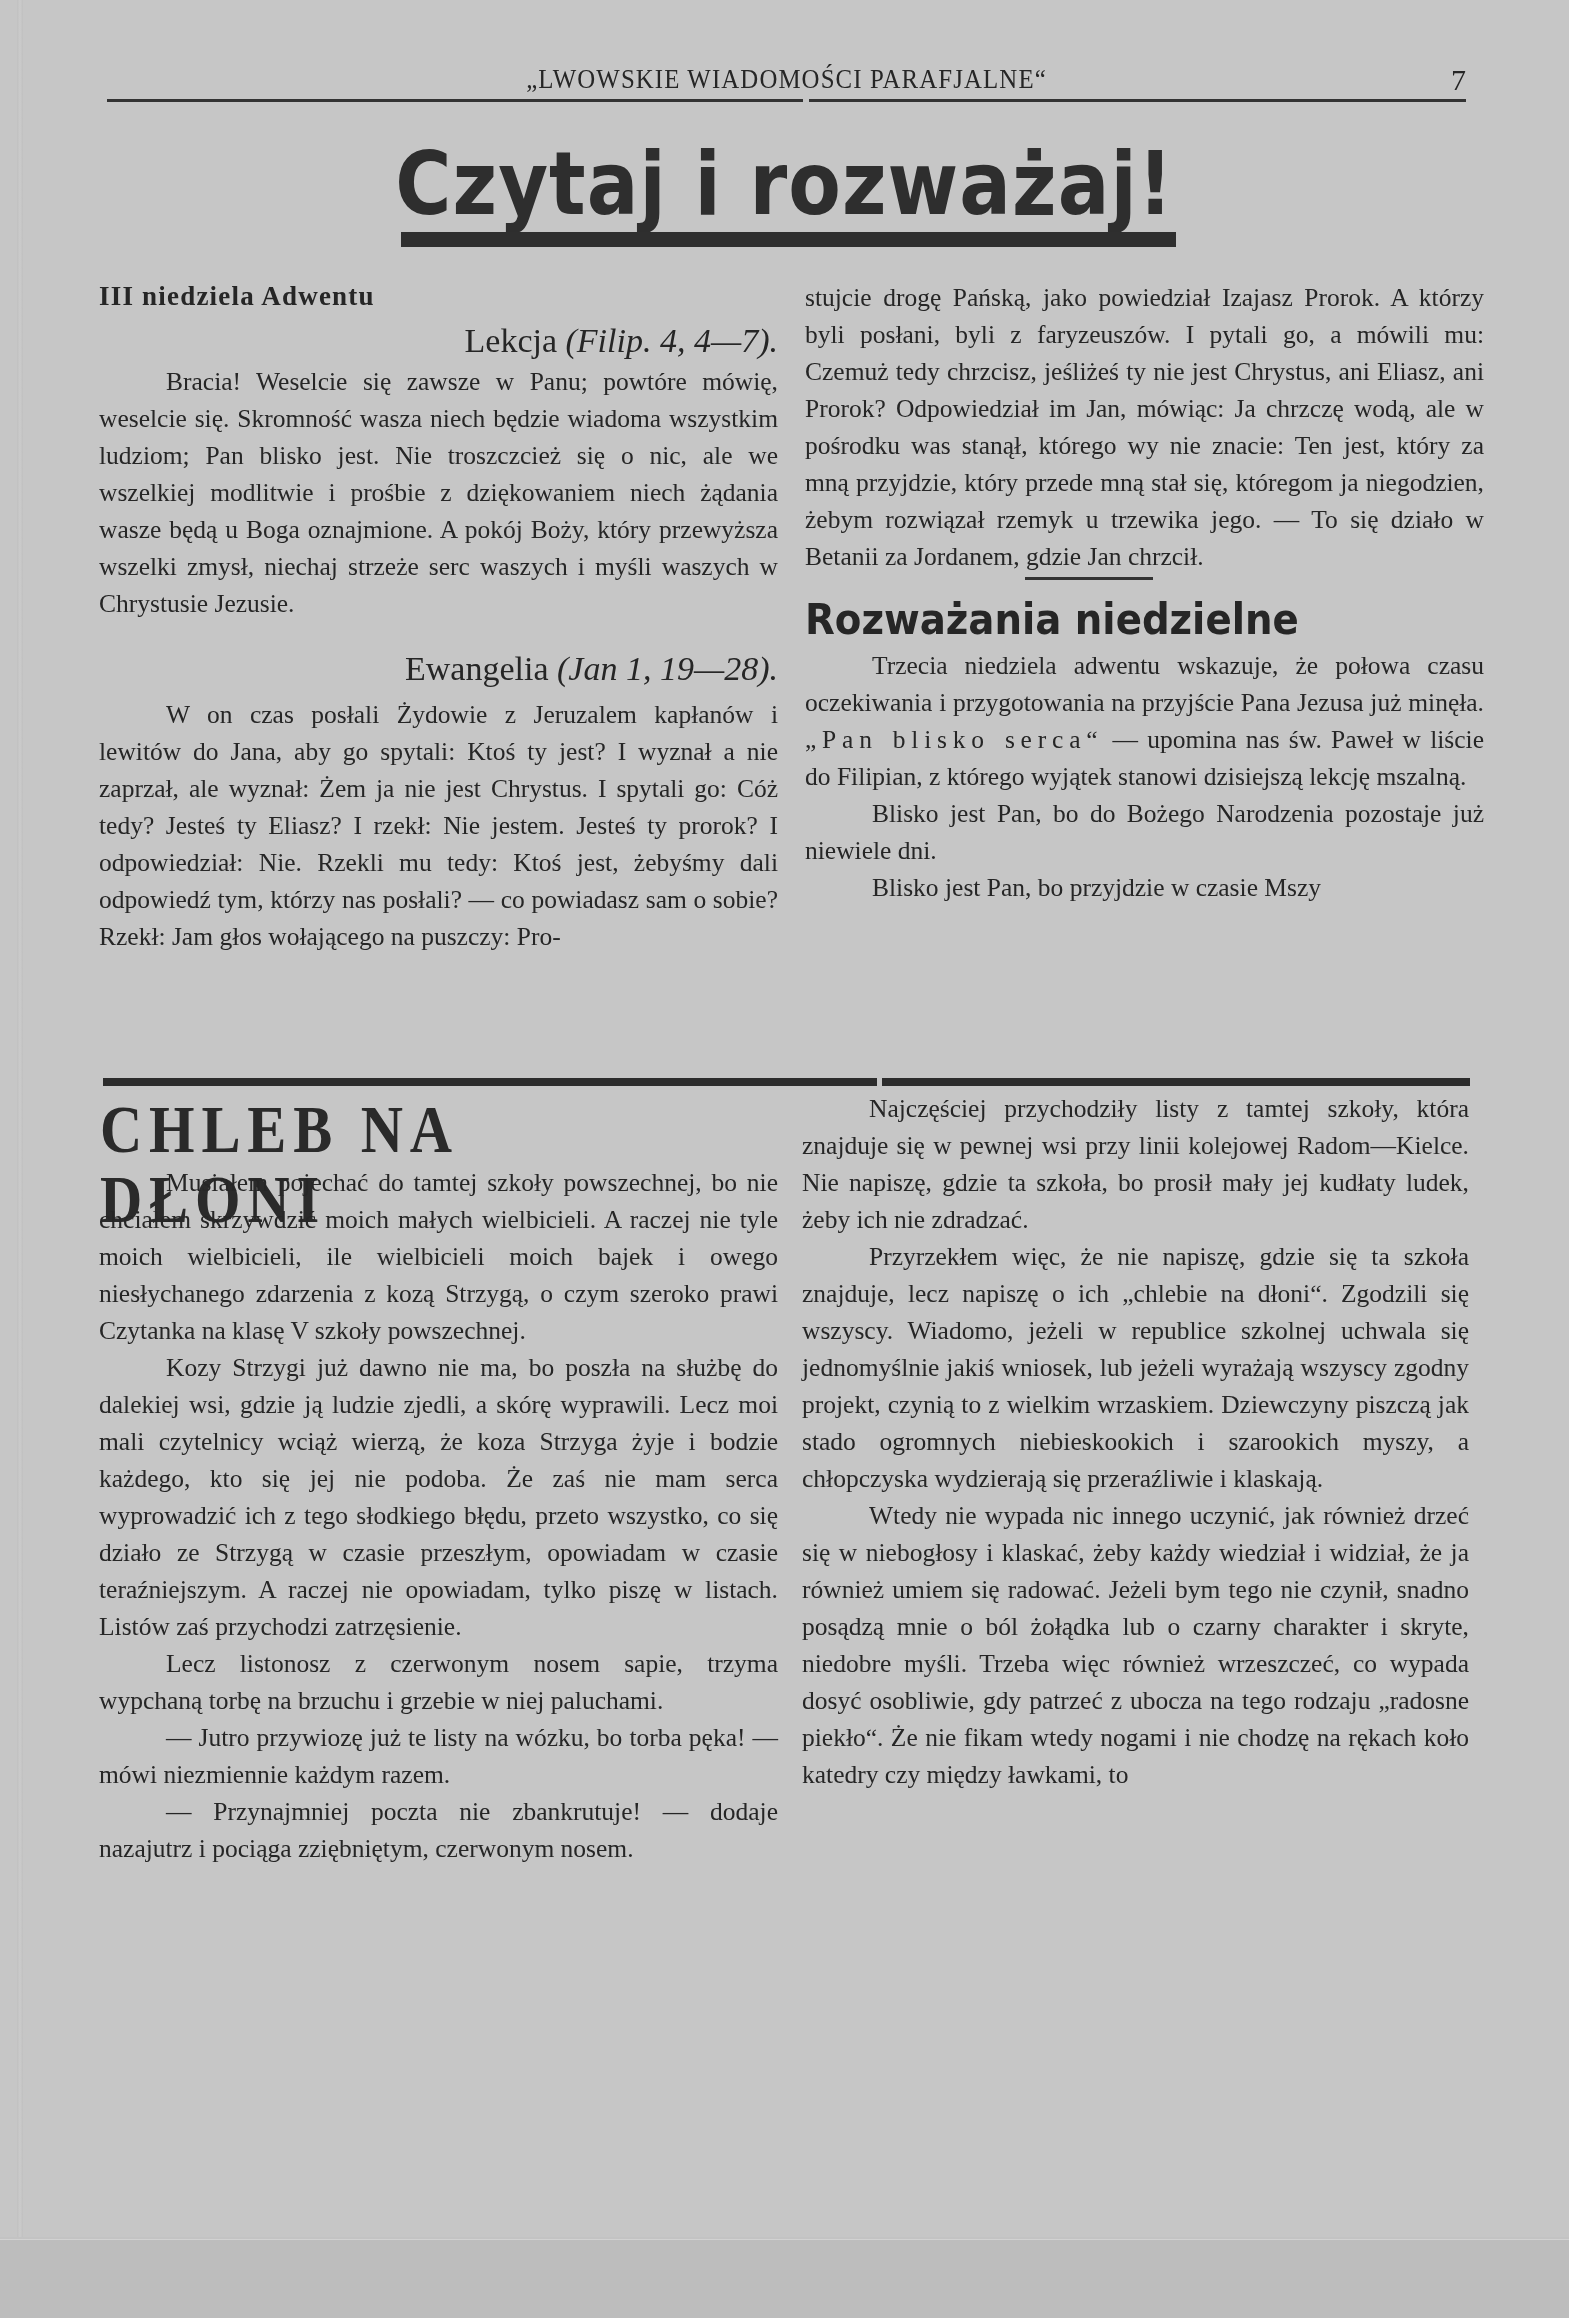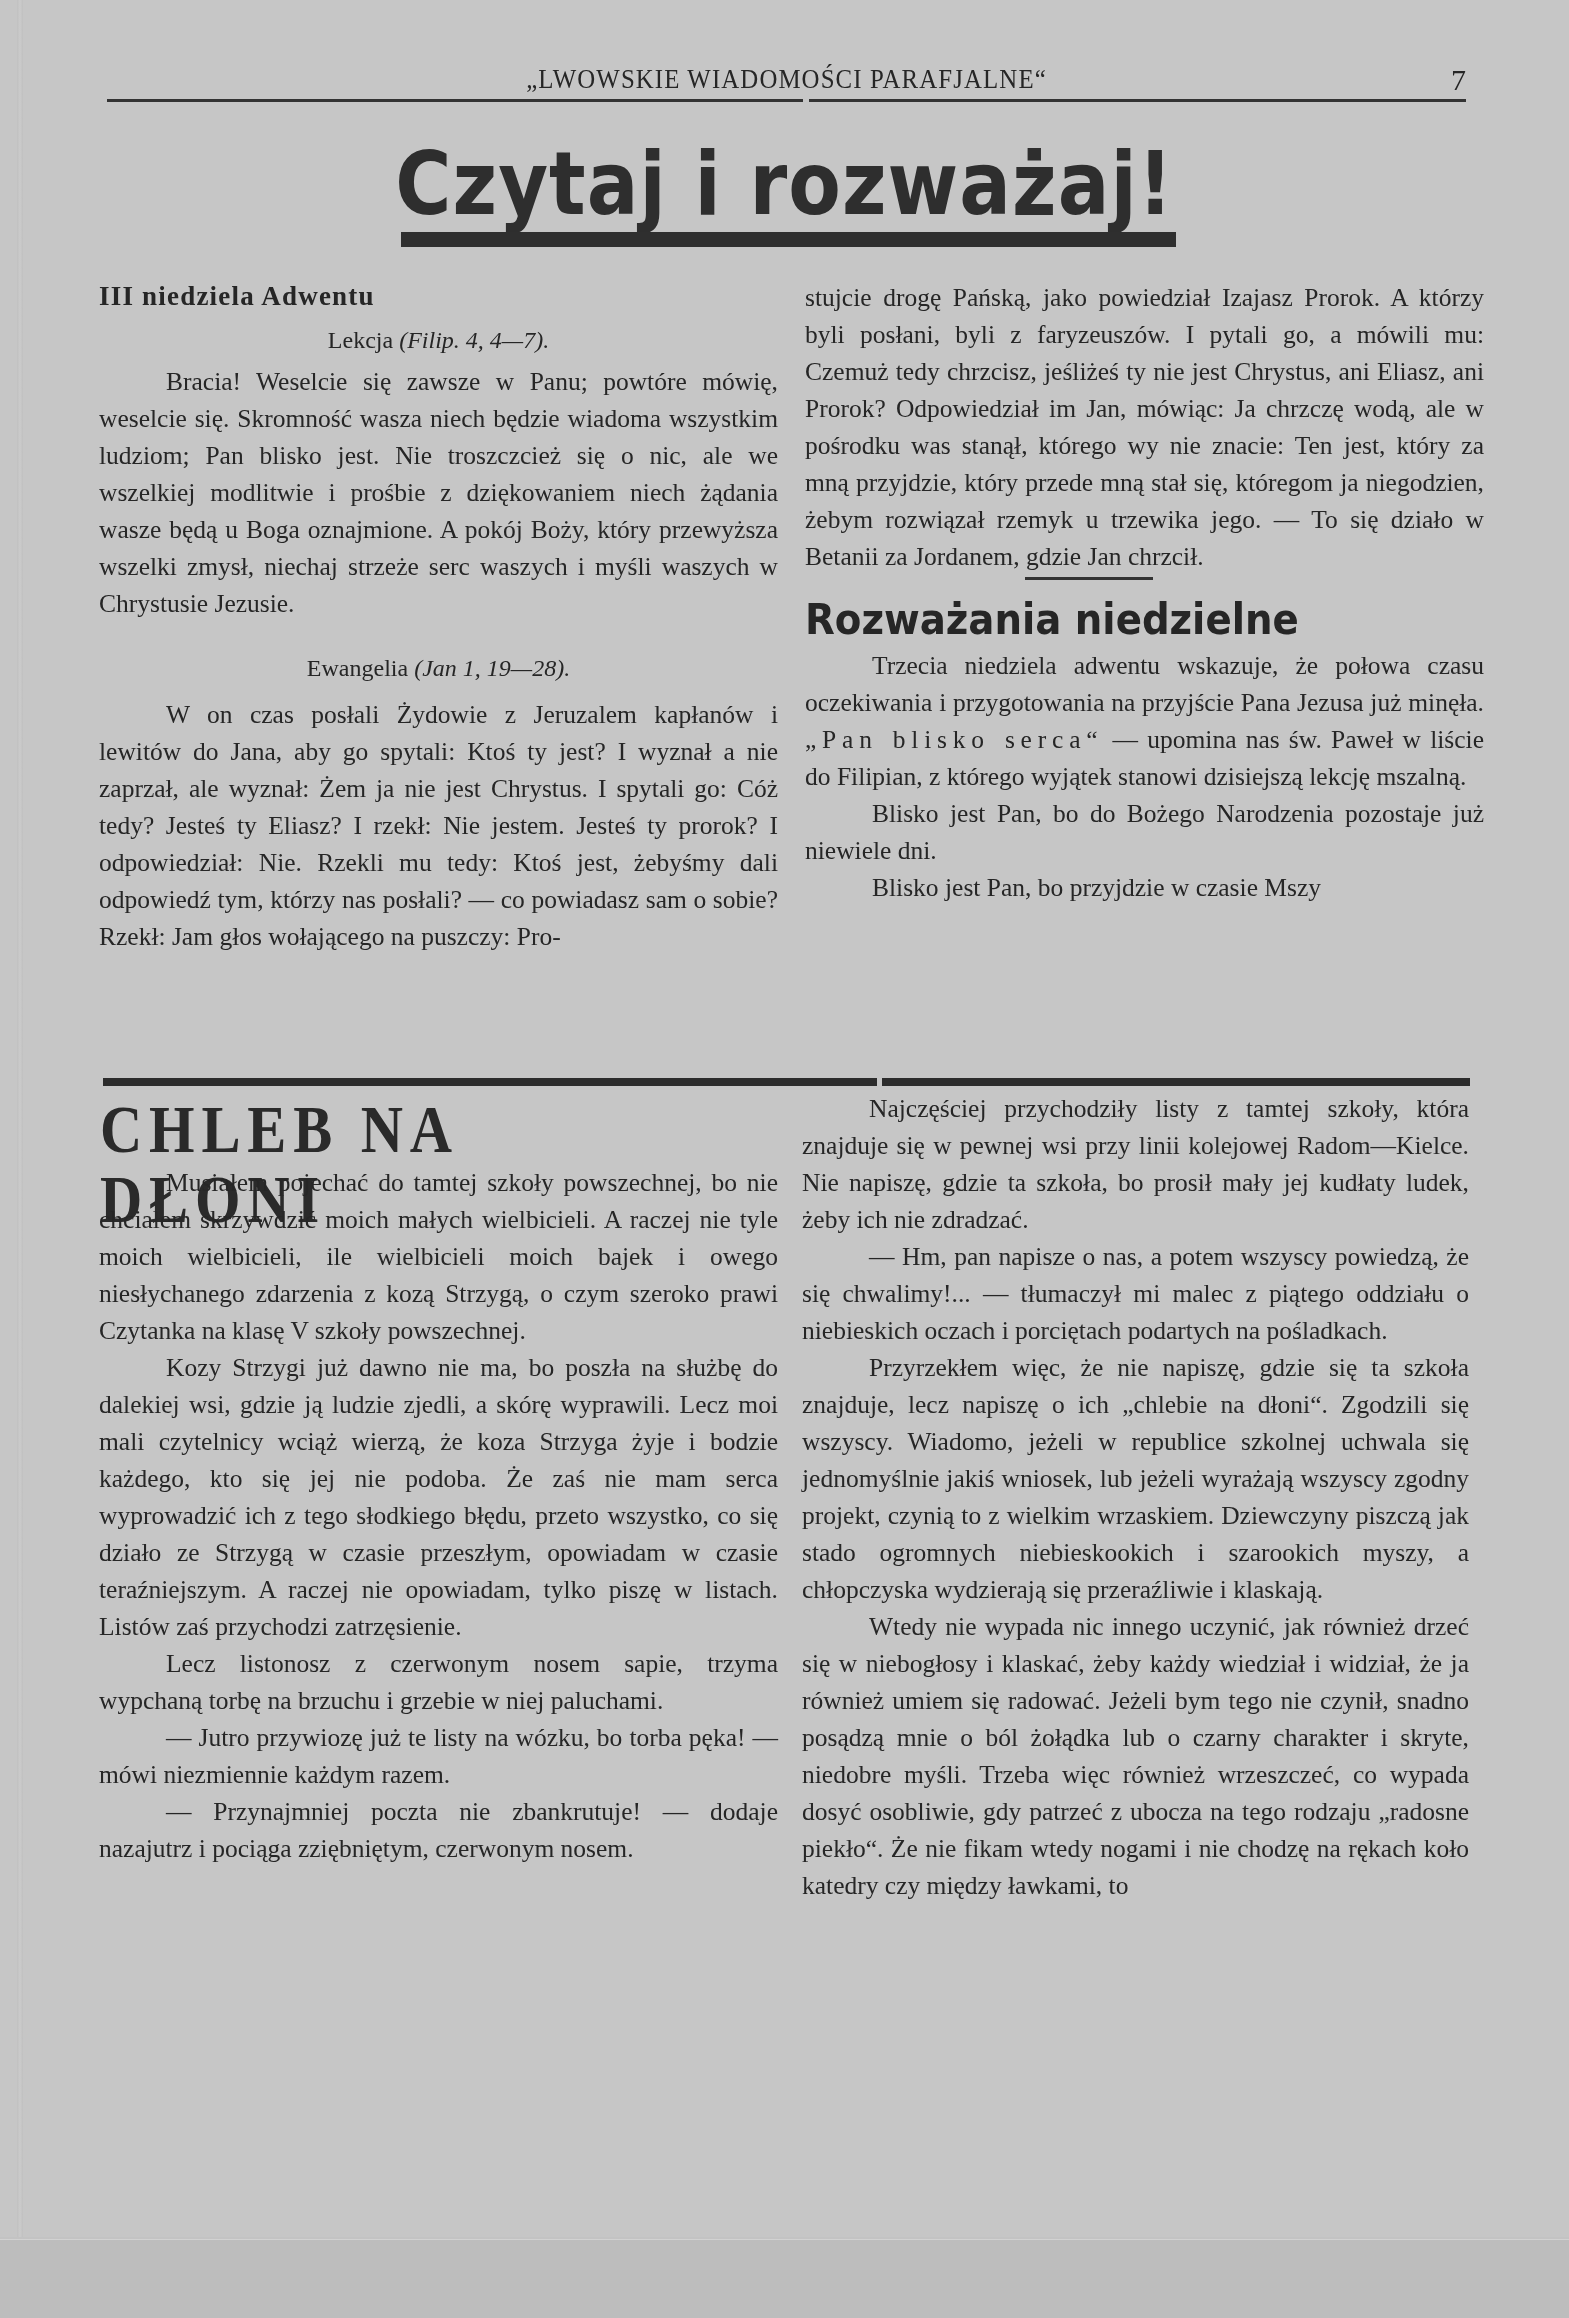--- a/index.html
+++ b/index.html
@@ -59,21 +59,21 @@
   .col-left-top { left:99px; top:279px; }
   .col-right-top { left:805px; top:279px; }
   .col-left-bot { left:99px; top:1164px; }
   .col-right-bot { left:802px; top:1090px; width:667px; }
 
   .sec-head {
     font-family:Liberation Serif, serif;
     font-weight:bold; font-size:27px; letter-spacing:1.2px; margin:0 0 8px 0;
     line-height:35px;
   }
-  .reading-head { text-align:center; font-size:24px; line-height:37px; margin:3.5px 0 3.5px 0; }
+  .reading-head { text-align:right; font-size:34px; line-height:37px; margin:3.5px 0 3.5px 0; }
   .reading-head i { font-style:italic; }
   .gospel-head { margin-top:28px; margin-bottom:9.3px; }
 
   .short-rule { width:128px; height:2.9px; background:#333; margin:2.3px 0 12.8px 220px; }
   .rozw-head {
     font-family:"DejaVu Sans", "Liberation Sans", sans-serif;
     font-weight:bold; font-size:43px; line-height:52px; margin:0 0 2.3px 0;
     transform:scaleX(.9); transform-origin:left;
   }
   .spaced { letter-spacing:5.8px; }
@@ -135,17 +135,16 @@
 <div class="col col-left-bot">
   <p class="ind">Musiałem pojechać do tamtej szkoły powszechnej, bo nie chciałem skrzywdzić moich małych wielbicieli. A raczej nie tyle moich wielbicieli, ile wielbicieli moich bajek i owego niesłychanego zdarzenia z kozą Strzygą, o czym szeroko prawi Czytanka na klasę V szkoły powszechnej.</p>
   <p class="ind">Kozy Strzygi już dawno nie ma, bo poszła na służbę do dalekiej wsi, gdzie ją ludzie zjedli, a skórę wyprawili. Lecz moi mali czytelnicy wciąż wierzą, że koza Strzyga żyje i bodzie każdego, kto się jej nie podoba. Że zaś nie mam serca wyprowadzić ich z tego słodkiego błędu, przeto wszystko, co się działo ze Strzygą w czasie przeszłym, opowiadam w czasie teraźniejszym. A raczej nie opowiadam, tylko piszę w listach. Listów zaś przychodzi zatrzęsienie.</p>
   <p class="ind">Lecz listonosz z czerwonym nosem sapie, trzyma wypchaną torbę na brzuchu i grzebie w niej paluchami.</p>
   <p class="ind">— Jutro przywiozę już te listy na wózku, bo torba pęka! — mówi niezmiennie każdym razem.</p>
   <p class="ind">— Przynajmniej poczta nie zbankrutuje! — dodaje nazajutrz i pociąga zziębniętym, czerwonym nosem.</p>
 </div>
 
 <div class="col col-right-bot">
   <p class="ind">Najczęściej przychodziły listy z tamtej szkoły, która znajduje się w pewnej wsi przy linii kolejowej Radom—Kielce. Nie napiszę, gdzie ta szkoła, bo prosił mały jej kudłaty ludek, żeby ich nie zdradzać.</p>
-  <p class="ind">— Hm, pan napisze o nas, a potem wszyscy powiedzą, że się chwalimy!... — tłumaczył mi malec z piątego oddziału o niebieskich oczach i porciętach podartych na pośladkach.</p>
   <p class="ind">Przyrzekłem więc, że nie napiszę, gdzie się ta szkoła znajduje, lecz napiszę o ich „chlebie na dłoni“. Zgodzili się wszyscy. Wiadomo, jeżeli w republice szkolnej uchwala się jednomyślnie jakiś wniosek, lub jeżeli wyrażają wszyscy zgodny projekt, czynią to z wielkim wrzaskiem. Dziewczyny piszczą jak stado ogromnych niebieskookich i szarookich myszy, a chłopczyska wydzierają się przeraźliwie i klaskają.</p>
   <p class="ind">Wtedy nie wypada nic innego uczynić, jak również drzeć się w niebogłosy i klaskać, żeby każdy wiedział i widział, że ja również umiem się radować. Jeżeli bym tego nie czynił, snadno posądzą mnie o ból żołądka lub o czarny charakter i skryte, niedobre myśli. Trzeba więc również wrzeszczeć, co wypada dosyć osobliwie, gdy patrzeć z ubocza na tego rodzaju „radosne piekło“. Że nie fikam wtedy nogami i nie chodzę na rękach koło katedry czy między ławkami, to</p>
 </div>
 
 
 </body></html>

